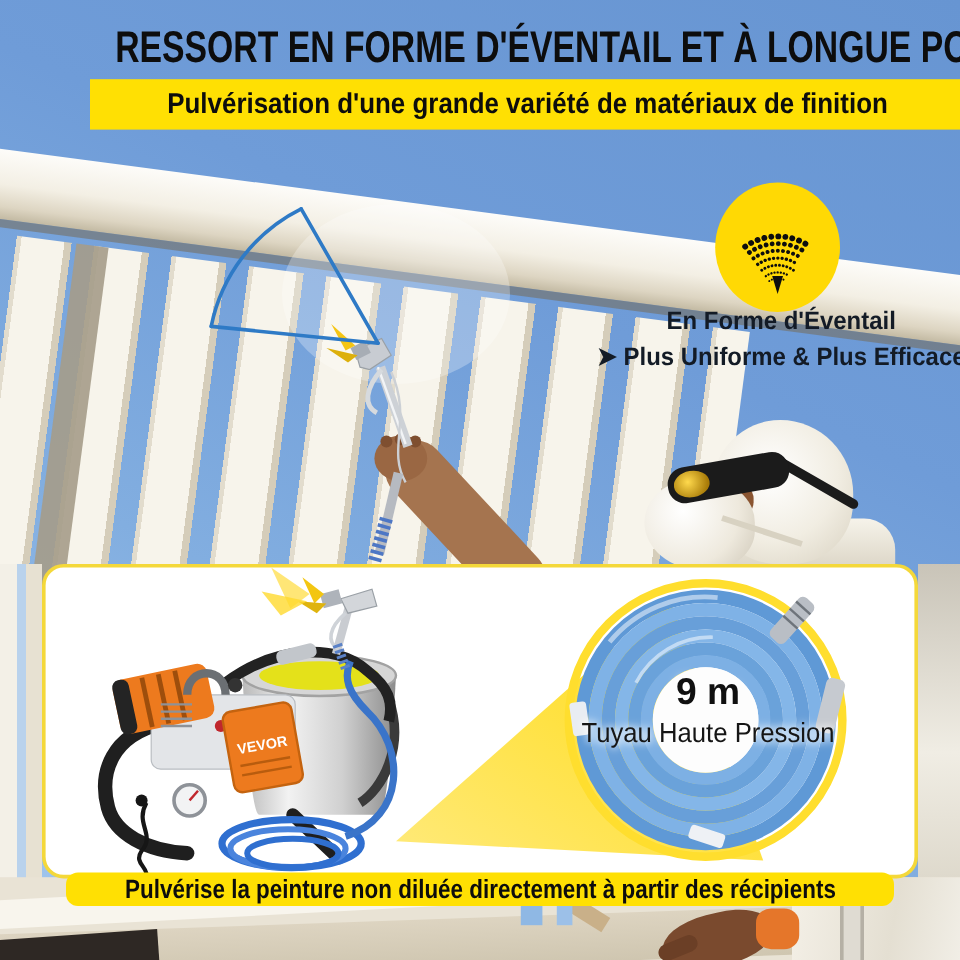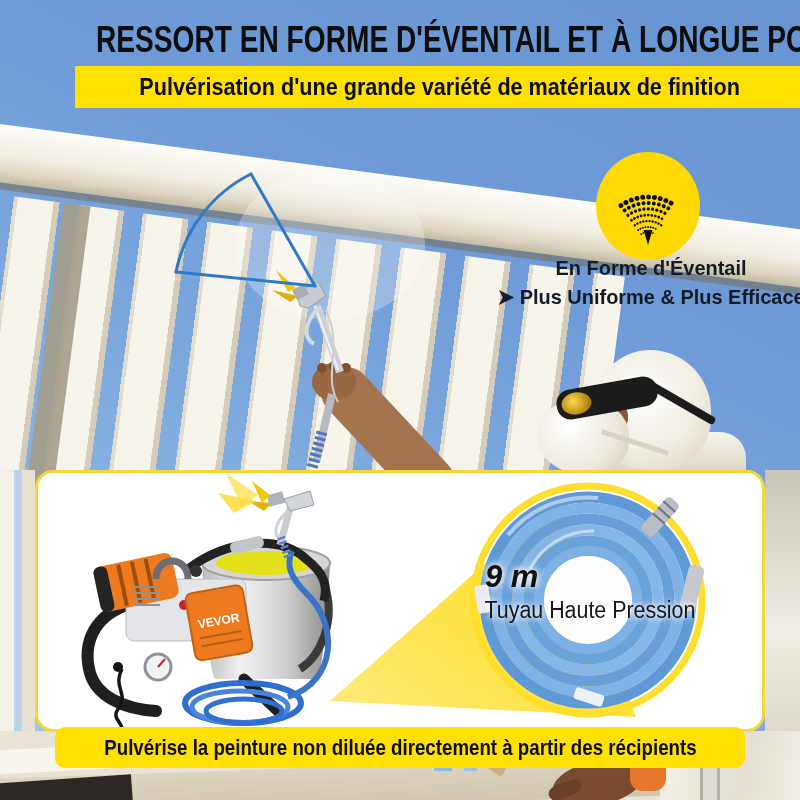--- a/index.html
+++ b/index.html
@@ -81,27 +81,27 @@
   .shirt{left:630px;top:26px;width:36px;height:34px;border-radius:35%;background:#e5762a;}
   .cloth{left:660px;top:0;width:140px;height:69px;
     background:linear-gradient(100deg,#f4f0e7 0%,#e4dfd2 60%,#f1eee6 100%);}
   .ladder{left:700px;top:0;width:14px;height:69px;background:#dfdbd2;
     border-left:3px solid #b5b0a5;border-right:3px solid #b5b0a5;}
 
   
   .card{left:35px;top:470px;width:730px;height:262px;background:#ffffff;
     border:3px solid #F4D83A;border-radius:18px;z-index:3;box-sizing:border-box;overflow:hidden;}
   .card svg{position:absolute;left:0;top:0;}
-  .hose-len{left:447px;top:86px;width:210px;font-size:31px;font-weight:bold;
-    color:#101010;text-shadow:0 0 6px #fff,0 0 10px #fff;font-style:italic;}
+  .hose-len{left:447px;top:86px;width:210px;text-align:center;font-size:31px;font-weight:bold;
+    color:#101010;text-shadow:0 0 6px #fff,0 0 10px #fff;}
   .hose-label{left:417px;top:124px;width:270px;text-align:center;font-size:23px;color:#161616;
     white-space:nowrap;transform:scaleX(.93);text-shadow:0 0 6px #fff,0 0 10px #fff;}
 
   
-  .footer{left:55px;top:727px;width:690px;height:41px;background:#FFE003;border-radius:10px;
+  .footer{left:55px;top:727px;width:690px;height:28px;background:#FFE003;border-radius:10px;
     display:flex;align-items:center;justify-content:center;z-index:5;}
   .footer span{font-weight:bold;font-size:22px;color:#0d0d0d;white-space:nowrap;
     transform:scaleX(.85);}
 </style>
 </head>
 <body>
 
 <div class="poster">
 
   <div class="abs headline">RESSORT EN FORME D'ÉVENTAIL ET À LONGUE PORTÉE</div>

